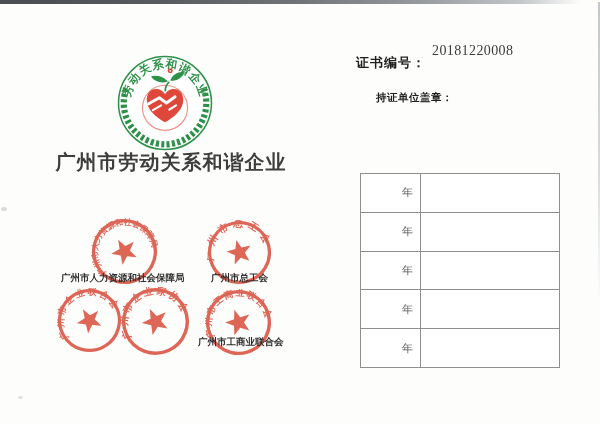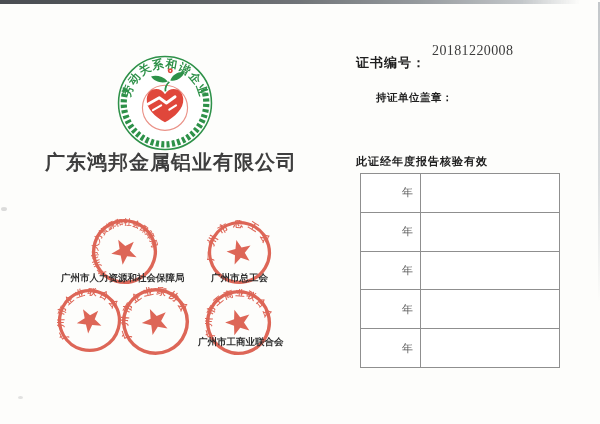--- a/index.html
+++ b/index.html
@@ -69,21 +69,21 @@
     <path d="M32.5 51 L44 44.5 L51.5 50 L60.5 43.5" stroke="#ffffff" stroke-width="3" fill="none" stroke-linecap="round" stroke-linejoin="round"></path>
     <path d="M37.5 57.5 L46 52.5" stroke="#ffffff" stroke-width="2.2" stroke-linecap="round"></path>
     <path d="M54.5 57 L61.5 52.5" stroke="#ffffff" stroke-width="2.2" stroke-linecap="round"></path>
     <path d="M50.5 38 C50 34 51.5 30.5 54.5 28" stroke="#2e9149" stroke-width="1.8" fill="none"></path>
     <path d="M53 27.5 C47.5 21.5 39.5 20.5 35.5 22.5 C38.5 28 47.5 30 53 27.5 Z" fill="#2e9149"></path>
     <path d="M55.5 26.5 C58 19.5 65.5 16.5 70 18 C68.5 24 61 28 55.5 26.5 Z" fill="#2e9149"></path>
     <circle cx="55.5" cy="16.5" r="2.6" fill="#e0473b"></circle>
     <circle cx="55.5" cy="16.5" r="0.9" fill="#ffffff"></circle>
   </svg>
 
-  <div class="abs title1">广东鸿邦金属铝业有限公司</div>
+  <div class="abs title1">广州市劳动关系和谐企业</div>
 
   <svg class="abs seal" style="left:91px;top:218px;width:67px;height:67px" viewBox="0 0 100 100">
     <g transform="rotate(-28 50 50)" opacity="0.87">
       <circle cx="50" cy="50" r="46" fill="none" stroke="#d9503f" stroke-width="5"></circle>
       <path id="arc-s1" d="M 11 64 A 41 41 0 1 1 89 64" fill="none"></path>
       <text font-size="12" font-weight="bold" fill="#d9503f">
         <textPath href="#arc-s1" startOffset="50%" text-anchor="middle">广州市人力资源和社会保障局</textPath>
       </text>
       <polygon fill="#d9503f" points="50,30 54.8,43.4 69,43.8 57.8,52.5 61.8,66.2 50,58.2 38.2,66.2 42.2,52.5 31,43.8 45.2,43.4"></polygon>
     </g>
@@ -137,21 +137,20 @@
   </svg>
 
   <div class="abs issuer-label lab-r2r">广州市工商业联合会</div>
 
 
   <div class="abs serial-label">证书编号：</div>
   <div class="abs serial-value">20181220008</div>
 
   <div class="abs holder-label">持证单位盖章：</div>
 
-  <div class="abs verify-note">此证经年度报告核验有效</div>
 
   <div class="abs vtable">
     <div class="vrow">
       <div class="vyear">年</div>
       <div class="vval"></div>
     </div>
     <div class="vrow">
       <div class="vyear">年</div>
       <div class="vval"></div>
     </div>

